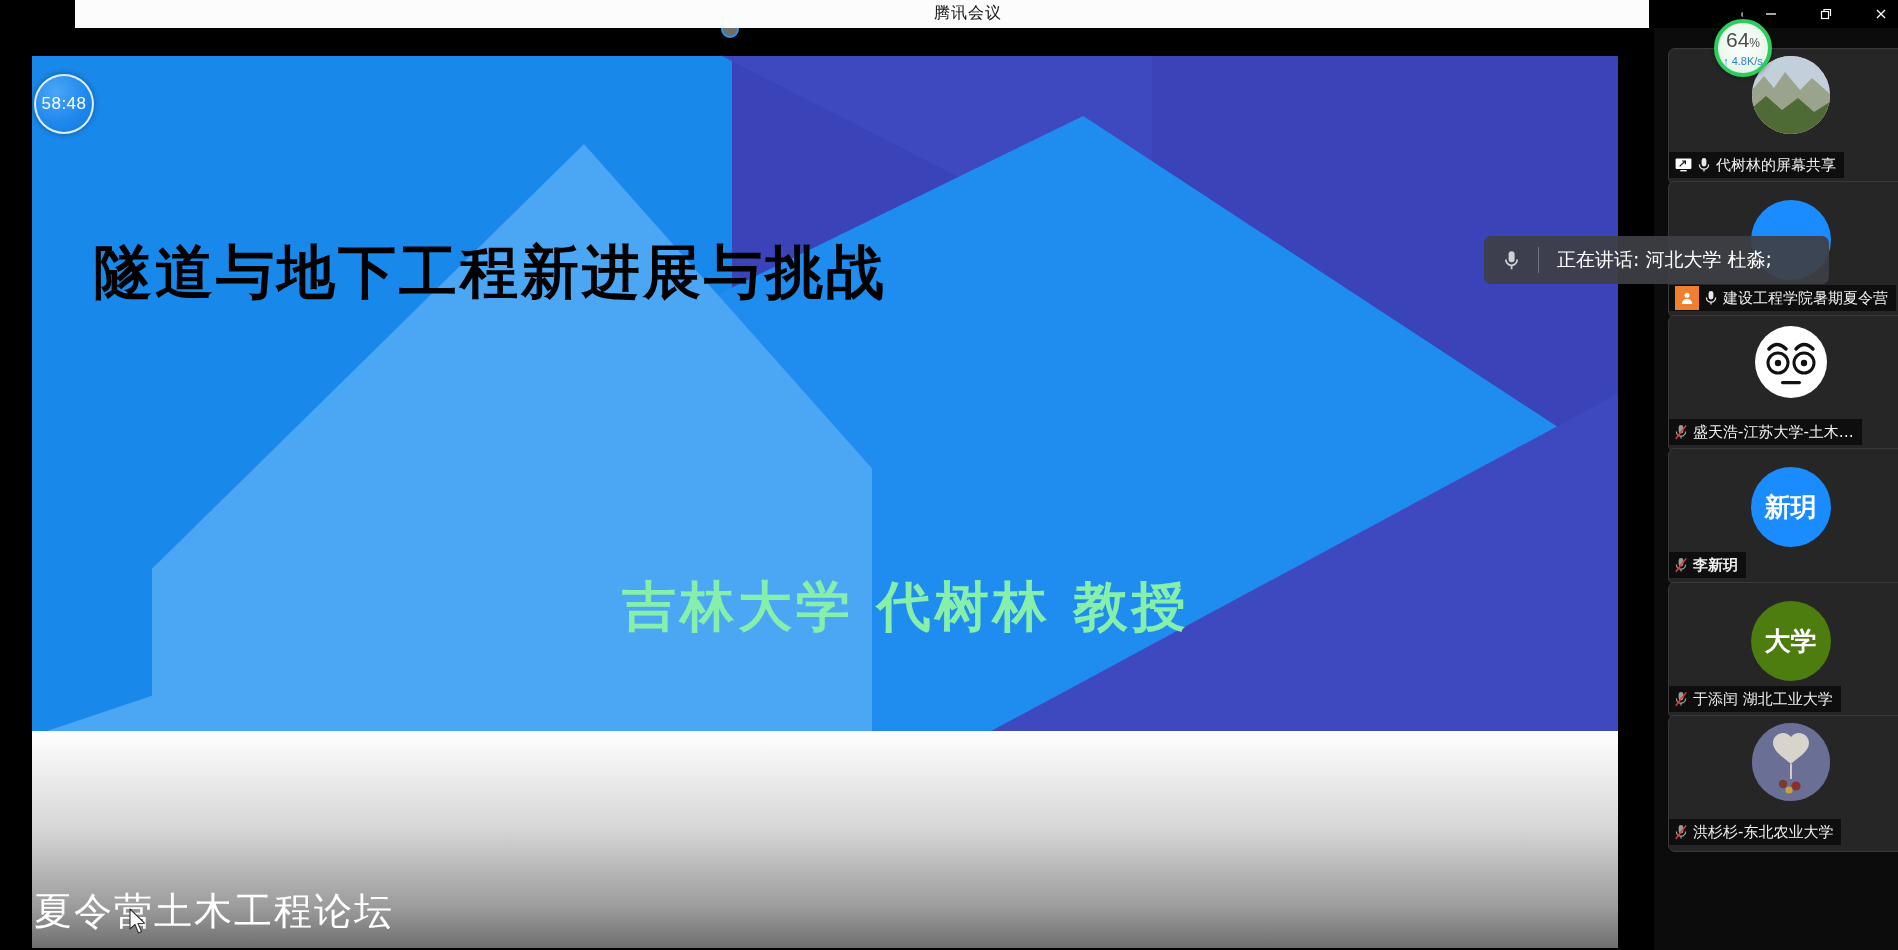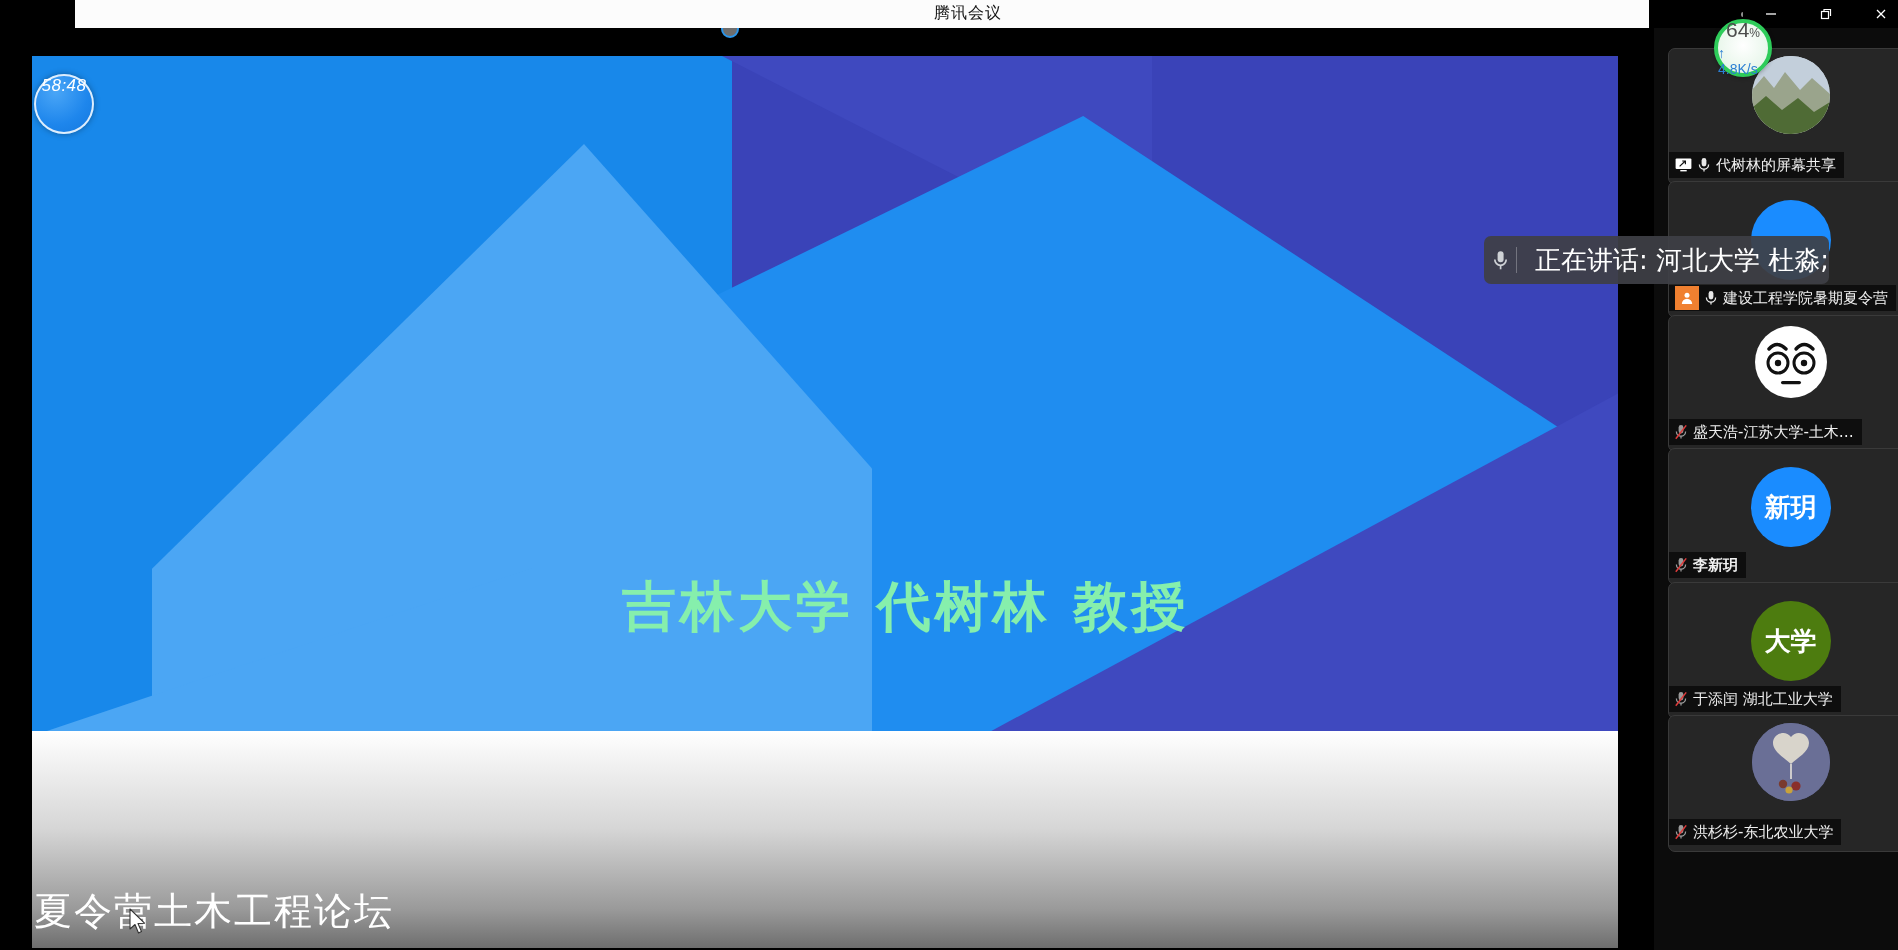--- a/index.html
+++ b/index.html
@@ -145,24 +145,23 @@
     position: absolute; left: 112px; top: 880px; width: 20px; height: 28px;
     pointer-events: none;
   }
 
   
   .timer-badge {
     position: absolute; left: 18px; top: 46px; width: 60px; height: 60px;
     border-radius: 50%;
     background: radial-gradient(circle at 35% 28%, #4aa6f7 0%, #1e86ec 60%, #1378df 100%);
     border: 2px solid rgba(255,255,255,0.85);
-    display: flex; align-items: flex-start; justify-content: center;
+    display: flex; align-items: center; justify-content: center;
     color: #fff; font-size: 17px; letter-spacing: 0.5px;
     box-shadow: 0 0 6px rgba(0,0,0,0.35);
-    font-style: italic;
   }
 
   
   .collapse-chevron {
     position: absolute; left: -14px; top: 480px; width: 16px; height: 40px;
     color: #cfcfcf; font-size: 16px; line-height: 40px; text-align: center;
   }
 
   
   .speak-toast {
@@ -172,21 +171,21 @@
     display: flex; align-items: center;
     color: #ffffff;
   }
   .speak-toast .mic-wrap {
     width: 54px; display: flex; align-items: center; justify-content: center;
   }
   .speak-toast .divider {
     width: 1px; height: 26px; background: rgba(255,255,255,0.28);
   }
   .speak-toast .toast-text {
-    padding-left: 18px; font-size: 26px; white-space: nowrap;
+    padding-left: 18px; font-size: 19px; white-space: nowrap;
     font-family: "DejaVu Sans", "Liberation Sans", sans-serif;
   }
   .play-knob {
     position: absolute; top: -8px; width: 18px; height: 18px; border-radius: 50%;
     border: 2px solid #2b95e9; background: #6e6e6e;
   }
 
   
   .rail {
     position: absolute; left: 1602px; top: 28px; width: 280px; height: 922px;
@@ -225,21 +224,21 @@
   .net-bubble {
     position: absolute; left: 1714px; top: 19px; width: 58px; height: 58px;
     border-radius: 50%;
     background: radial-gradient(circle at 50% 45%, #ffffff 0%, #eaf7ec 65%, #d7f0dc 100%);
     border: 4px solid #2ecc5a;
     display: flex; flex-direction: column; align-items: center; justify-content: center;
     box-shadow: 0 1px 4px rgba(0,0,0,0.3);
   }
   .net-bubble .pct { color: #4c4c4c; font-size: 21px; line-height: 20px; }
   .net-bubble .pct .sign { font-size: 12px; }
-  .net-bubble .spd { color: #2b7fd4; font-size: 14px; margin-top: 2px; }
+  .net-bubble .spd { color: #2b7fd4; font-size: 11px; margin-top: 2px; }
 
   
   .rail-scrollbar {
     position: absolute; right: 4px; top: 700px; width: 6px; height: 80px;
     background: #2c8fc9; border-radius: 3px;
   }
 
   .icon-svg { display: block; }
 </style>
 </head>
@@ -284,20 +283,21 @@
     <div class="stage">
 
       <div class="slide">
         <div class="slide-art">
           <div class="poly poly-a"></div>
           <div class="poly poly-e"></div>
           <div class="poly poly-c"></div>
           <div class="poly poly-b"></div>
           <div class="poly poly-f"></div>
           <div class="poly poly-d"></div>
+          <div class="slide-title">隧道与地下工程新进展与挑战</div>
           <div class="slide-subtitle">吉林大学    代树林   教授</div>
         </div>
         <div class="slide-band"></div>
         <div class="slide-footer-text">夏令营土木工程论坛</div>
       </div>
 
       <div class="timer-badge">
         <span>58:48</span>
       </div>
 

